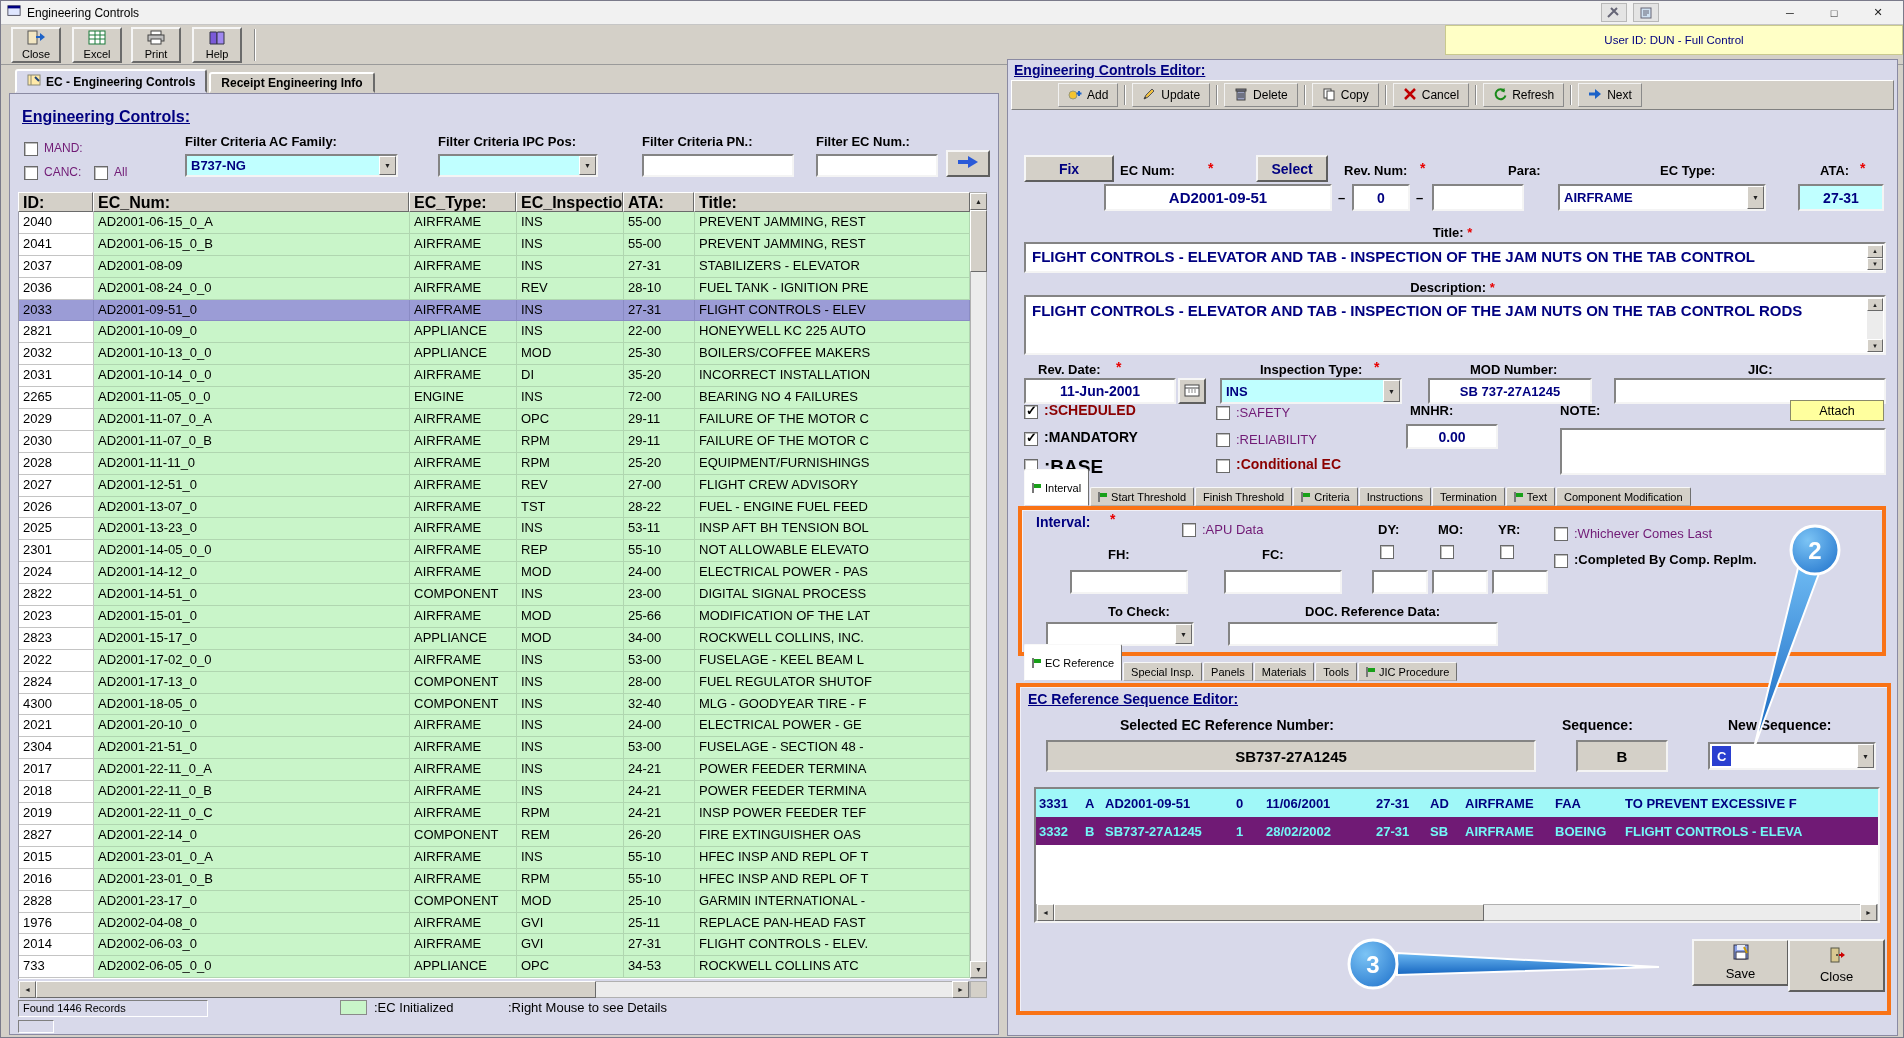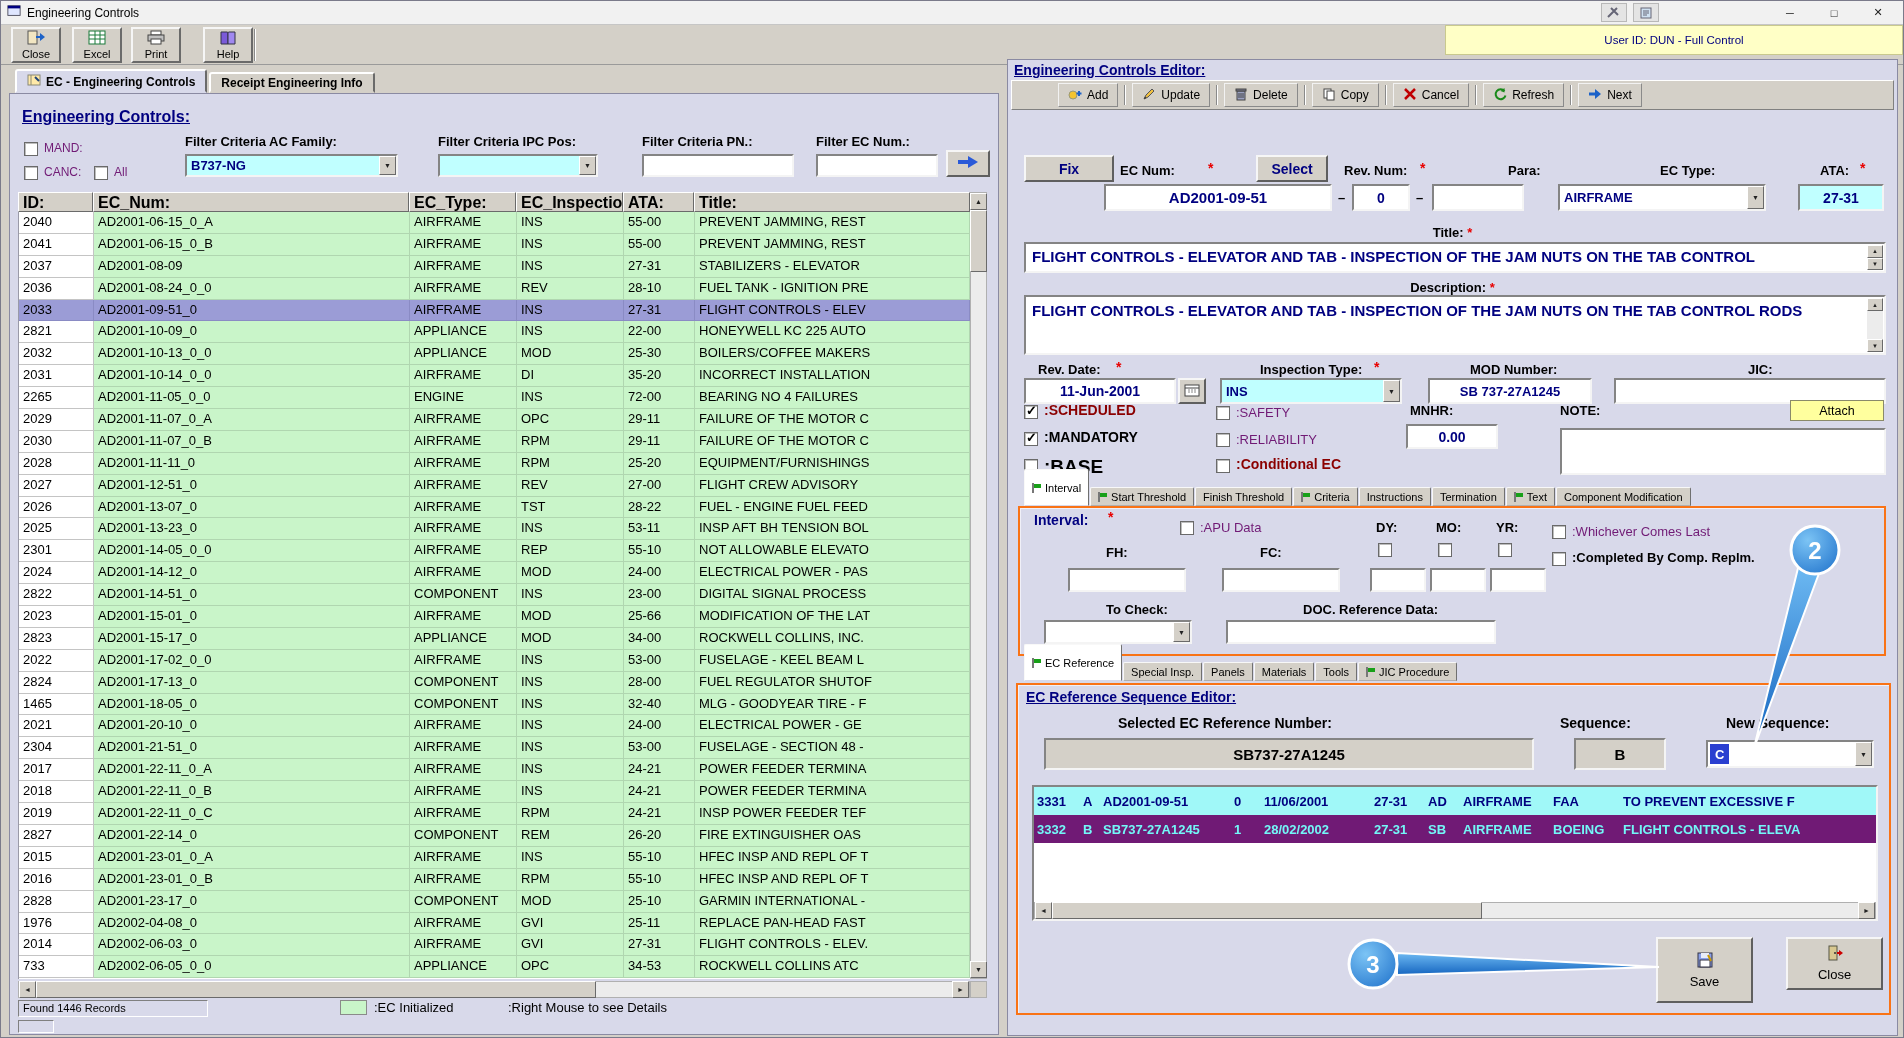--- a/index.html
+++ b/index.html
@@ -52,21 +52,21 @@
 .tbb{display:flex;align-items:center;gap:5px;padding:2px 9px;height:24px;background:#d4d0c8;border:1px solid;border-color:#f2f2f2 #8a8a8a #8a8a8a #f2f2f2;font-size:12px;font-family:inherit;color:#000}
 .tsep2{width:2px;height:20px;border-left:1px solid #8a8a8a;border-right:1px solid #fff}
 .bigfield{padding:4px 20px 0 6px;font-size:15px;font-weight:bold;color:#000080;overflow:hidden}
 .nowrap{white-space:nowrap}
 .mscroll{position:absolute;right:1px;top:1px;bottom:1px;width:16px;background:#ececec;display:flex;flex-direction:column;justify-content:space-between}
 .msb{height:13px;background:#d4d0c8;border:1px solid;border-color:#fff #6a6a6a #6a6a6a #fff;font-size:6px;display:flex;align-items:center;justify-content:center;color:#222}
 .ctr{position:absolute;left:0;width:100%;text-align:center;font-size:13px;font-weight:bold;color:#000}
 .tabrow{display:flex;align-items:flex-end;gap:1px;height:22px}
 .tab{background:#d4d0c8;border:1px solid;border-color:#f8f8f8 #707070 #b0b0b0 #f8f8f8;padding:3px 7px 2px;font-size:11px;display:flex;gap:4px;align-items:center;height:19px;border-radius:2px 2px 0 0;white-space:nowrap}
 .tab.active{height:37px;background:#ffffff;border-bottom-color:#d8d9ea}
-.gbox{position:absolute;border:2px solid #f97316;box-shadow:inset 1px 1px 0 #f0f0f8}
+.gbox{position:absolute;border:4px solid #f97316;box-shadow:inset 1px 1px 0 #f0f0f8}
 .grayfield{position:absolute;background:#d4d0c8;border:2px solid;border-color:#848484 #f4f4f4 #f4f4f4 #848484;display:flex;align-items:center;justify-content:center;font-weight:bold;font-size:15px;color:#000}
 .selbox{margin:2px;padding:0 5px;background:#2a3fd0;color:#fff;font-weight:bold;font-size:13px;display:flex;align-items:center}
 .refwrap{position:absolute;background:#fff;border:2px solid;border-color:#848484 #f4f4f4 #f4f4f4 #848484}
 .rrow{display:flex;height:28px;align-items:center}
 .rrow.rcyan{background:#a0f8f8}
 .rrow.rsel{background:#701a75}
 .rc{padding:0 3px;font-size:13px;font-weight:bold;color:#000080;overflow:hidden;white-space:nowrap}
 .rsel .rc{color:#73f7f7}
 .r0{width:46px}.r1{width:20px}.r2{width:131px}.r3{width:30px}.r4{width:110px}.r5{width:54px}.r6{width:35px}.r7{width:90px}.r8{width:70px}.r9{flex:1}
 .cnum{fill:#fff;font-weight:bold;font-size:24px;font-family:"Liberation Sans",sans-serif}
@@ -119,21 +119,21 @@
       <span>Excel</span>
     </button>
     <button class="tool-btn" style="left:130px">
       <span><svg width="20" height="15">
             <rect x="5" y="1" width="10" height="4" fill="#fff" stroke="#444"></rect>
             <rect x="2" y="5" width="16" height="6" fill="#c0c0c0" stroke="#444"></rect>
             <rect x="5" y="9" width="10" height="5" fill="#fff" stroke="#444"></rect>
           </svg></span>
       <span>Print</span>
     </button>
-    <button class="tool-btn" style="left:202px">
+    <button class="tool-btn" style="left:191px">
       <span><svg width="18" height="15">
             <path d="M2 2h6a1 1 0 0 1 1 1v11H2z" fill="#7a5ad8" stroke="#334"></path>
             <path d="M16 2h-6a1 1 0 0 0-1 1v11h7z" fill="#a088f0" stroke="#334"></path>
           </svg></span>
       <span>Help</span>
     </button>
     <span class="tsep" style="left:253px"></span>
     <div class="user-banner">User ID: DUN - Full Control</div>
   </div>
 
@@ -362,21 +362,21 @@
         </div>
         <div class="trow">
           <div class="tc c0">2824</div>
           <div class="tc c1">AD2001-17-13_0</div>
           <div class="tc c2">COMPONENT</div>
           <div class="tc c3">INS</div>
           <div class="tc c4">28-00</div>
           <div class="tc c5">FUEL REGULATOR SHUTOF</div>
         </div>
         <div class="trow">
-          <div class="tc c0">1465</div>
+          <div class="tc c0">4300</div>
           <div class="tc c1">AD2001-18-05_0</div>
           <div class="tc c2">COMPONENT</div>
           <div class="tc c3">INS</div>
           <div class="tc c4">32-40</div>
           <div class="tc c5">MLG - GOODYEAR TIRE - F</div>
         </div>
         <div class="trow">
           <div class="tc c0">2021</div>
           <div class="tc c1">AD2001-20-10_0</div>
           <div class="tc c2">AIRFRAME</div>
@@ -792,21 +792,21 @@
               <div class="rc r9">FLIGHT CONTROLS - ELEVA</div>
             </div>
           </div>
         <div class="hscroll" style="position:absolute;left:0;bottom:0;width:100%;height:17px">
           <div class="sbtn" style="left:0;top:-1px">◄</div>
           <div class="sthumb" style="left:17px;top:-1px;width:430px;height:17px"></div>
           <div class="sbtn" style="right:0;top:-1px">►</div>
         </div>
       </div>
 
-      <button class="btn big" style="left:638px;top:252px;width:97px;height:66px">
+      <button class="btn big" style="left:672px;top:252px;width:97px;height:47px">
         <span><svg width="18" height="16">
               <rect x="2" y="1" width="14" height="14" fill="#8aa0e8" stroke="#334"></rect>
               <rect x="5" y="1" width="8" height="5" fill="#e8ecf8"></rect>
               <rect x="4" y="8" width="10" height="7" fill="#fff" stroke="#334"></rect>
               <path d="M12 3l3 6" stroke="#c90" stroke-width="2"></path>
             </svg></span>
         <span>Save</span>
       </button>
       <button class="btn big" style="left:768px;top:252px;width:97px;height:53px">
         <span><svg width="18" height="16">

